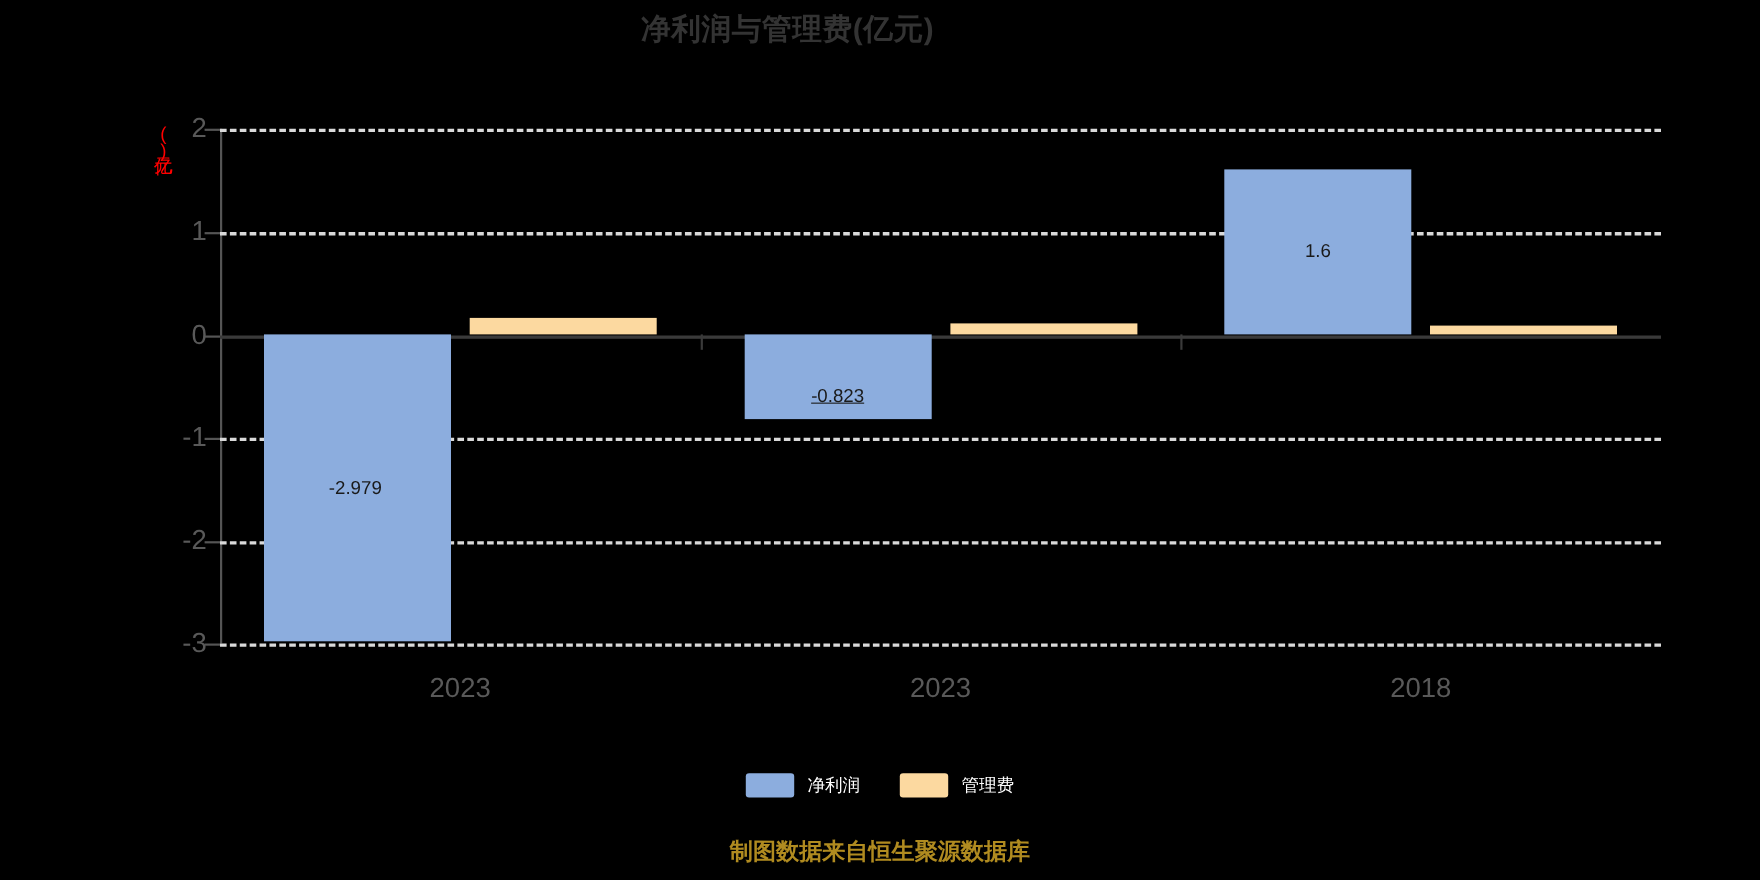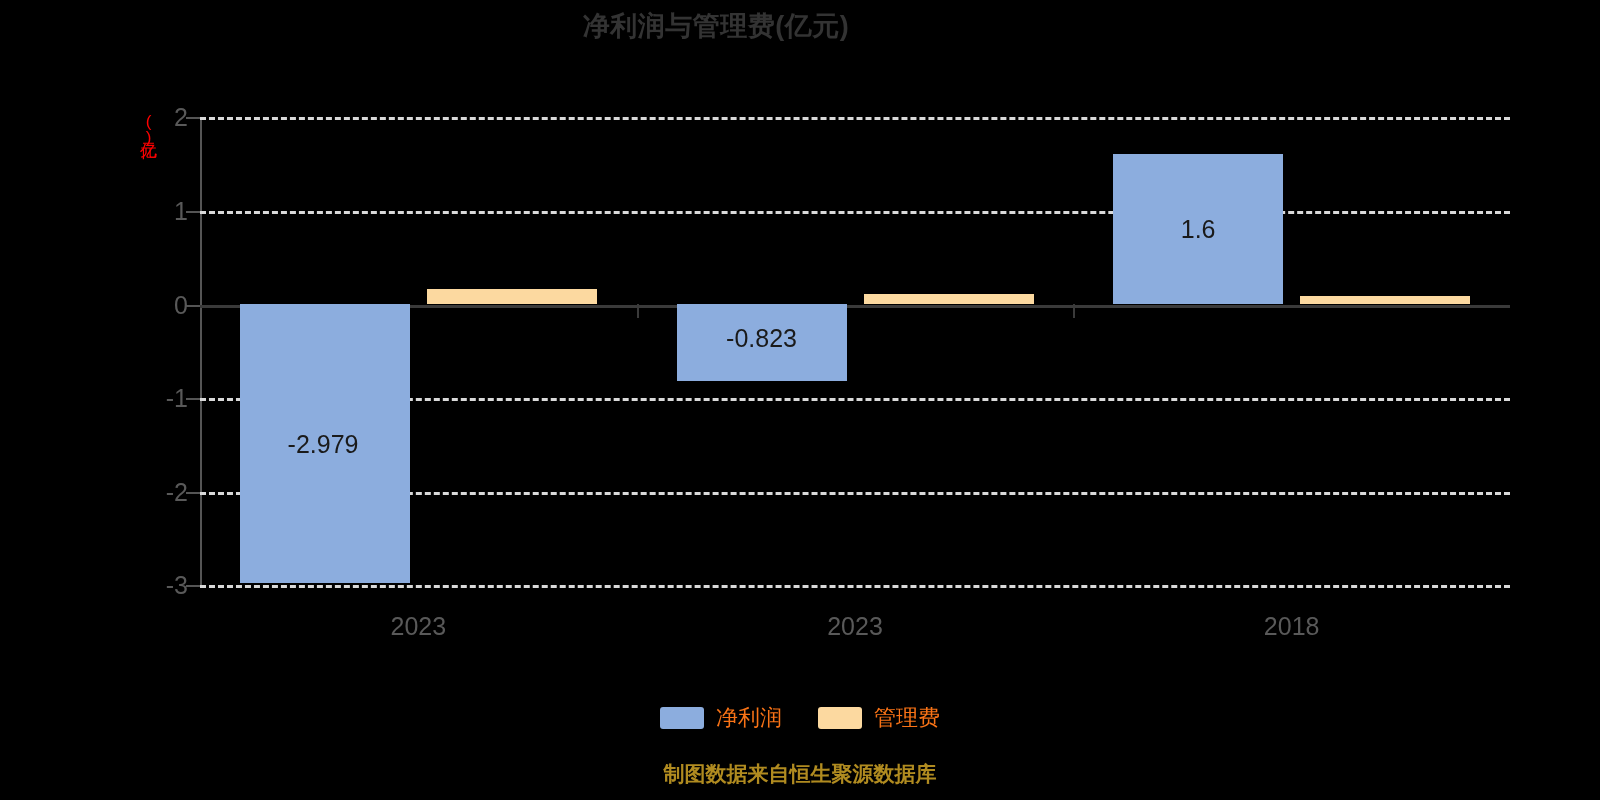--- a/index.html
+++ b/index.html
@@ -91,21 +91,21 @@
 
   
   .bar {
     position: absolute;
   }
   .bar.series-net  { background: #8cadde; }
   .bar.series-admin{ background: #fcd9a0; }
 
   .bar-label {
     position: absolute;
-    font-size: 25px;
+    font-size: 17px;
     color: #1a1a1a;
     text-align: center;
     white-space: nowrap;
     transform: translate(-50%, -50%);
   }
 
   
   .x-tick-mark {
     position: absolute;
     top: 585px;
@@ -141,22 +141,22 @@
     gap: 12px;
   }
   .legend-swatch {
     width: 44px;
     height: 22px;
     border-radius: 3px;
   }
   .legend-swatch.series-net   { background: #8cadde; }
   .legend-swatch.series-admin { background: #fcd9a0; }
   .legend-text {
-    font-size: 22px;
-    color: #f97316;
+    font-size: 16px;
+    color: #ffffff;
     white-space: nowrap;
     text-align: center;
   }
 
   
   #footer-note {
     position: absolute;
     left: 0;
     top: 760px;
     width: 1600px;
@@ -197,21 +197,21 @@
 <div class="y-tick-label" style="top:305px;">0</div>
 <div class="y-tick-label" style="top:398px;">-1</div>
 <div class="y-tick-label" style="top:492px;">-2</div>
 <div class="y-tick-label" style="top:585px;">-3</div>
 
 <div id="bars-layer">
     <div class="bar series-net" style="left: 239.833px; top: 304.2px; width: 170px; height: 278.834px;"></div>
     <div class="bar-label" style="left: 323px; top: 443.617px;">-2.979</div>
     <div class="bar series-admin" style="left: 426.833px; top: 289.224px; width: 170px; height: 14.976px;"></div>
     <div class="bar series-net" style="left: 676.5px; top: 304.2px; width: 170px; height: 77.0328px;"></div>
-    <div class="bar-label" style="left: 761.5px; top: 338px;">-0.823</div>
+    <div class="bar-label" style="left: 761.5px; top: 360px; text-decoration: underline;">-0.823</div>
     <div class="bar series-admin" style="left: 863.5px; top: 293.904px; width: 170px; height: 10.296px;"></div>
     <div class="bar series-net" style="left: 1113.17px; top: 154.44px; width: 170px; height: 149.76px;"></div>
     <div class="bar-label" style="left: 1198.17px; top: 229.32px;">1.6</div>
     <div class="bar series-admin" style="left: 1300.17px; top: 295.776px; width: 170px; height: 8.424px;"></div>
   </div>
 
 <div id="xaxis-layer">
     <div class="x-tick-label" style="left: 418.333px;">2023</div>
     <div class="x-tick-mark" style="left: 636.667px; top: 304.2px;"></div>
     <div class="x-tick-label" style="left: 855px;">2023</div>

